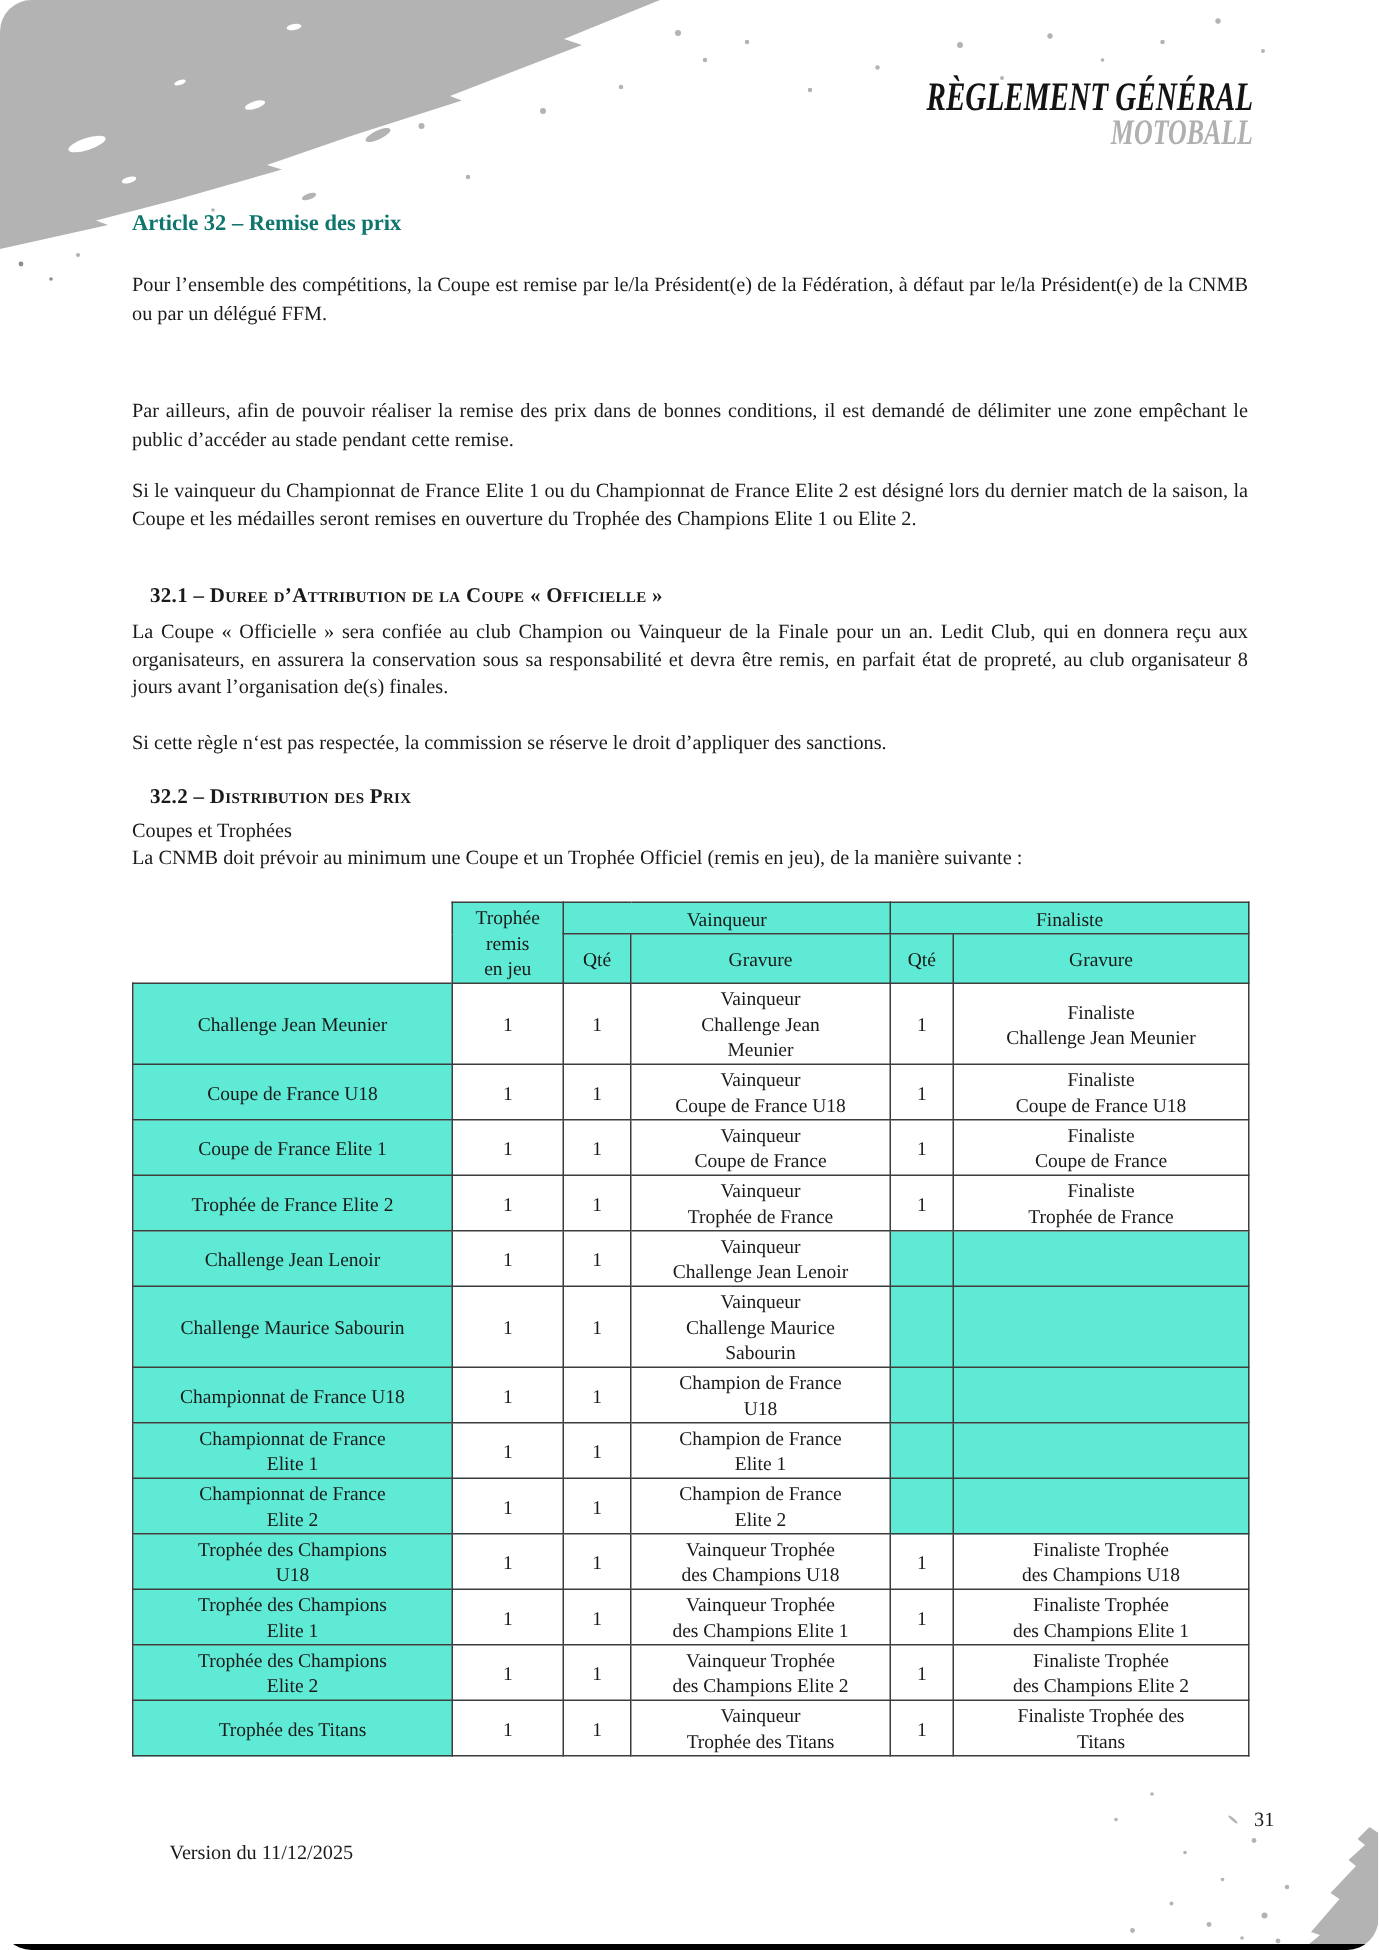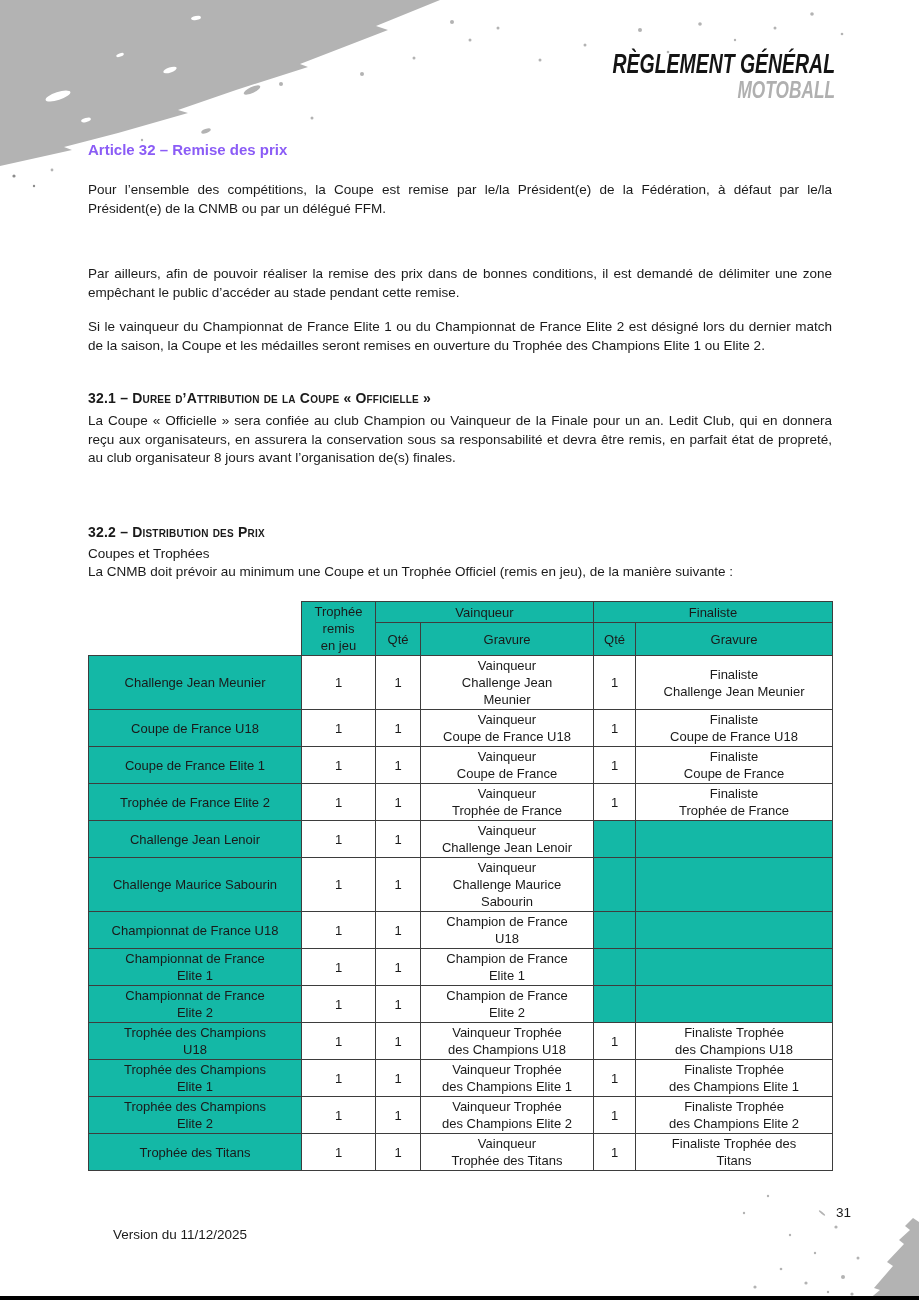--- a/index.html
+++ b/index.html
@@ -1,44 +1,45 @@
 <!DOCTYPE html>
 <html><head>
 <meta charset="utf-8">
 <style>
   html,body{margin:0;padding:0;}
   .page{
     position:relative;
     width:919px;height:1300px;
     background:#ffffff;
-    font-family:Liberation Sans, sans-serif;
+    font-family:Liberation Serif, serif;
     color:#1a1a1a;
     overflow:hidden;
+    border-radius:21px;
   }
   .deco{position:absolute;left:0;top:0;z-index:0;}
   .content{position:absolute;left:0;top:0;width:919px;height:1300px;z-index:1;}
 
   
   .doc-header{position:absolute;top:52px;right:84px;text-align:right;font-style:italic;font-weight:bold;white-space:nowrap;}
   .doc-title{font-size:27px;line-height:25px;color:#141414;transform:scaleX(0.72);transform-origin:100% 50%;}
   .doc-subtitle{font-size:24px;line-height:25px;color:#b0b0b0;transform:scaleX(0.72);transform-origin:100% 50%;}
 
-  .article-title{position:absolute;left:88px;top:141px;font-size:15px;font-weight:bold;color:#8b5cf6;}
+  .article-title{position:absolute;left:88px;top:141px;font-size:15px;font-weight:bold;color:#0f766e;}
 
   .para{position:absolute;left:88px;width:744px;font-size:13.5px;line-height:18.5px;text-align:justify;}
   .line{position:absolute;left:88px;width:744px;font-size:13.5px;line-height:18.5px;}
 
-  .sec-heading{position:absolute;left:88px;width:744px;font-size:14px;font-weight:bold;font-variant:small-caps;letter-spacing:.2px;}
+  .sec-heading{position:absolute;left:100px;width:744px;font-size:14px;font-weight:bold;font-variant:small-caps;letter-spacing:.2px;}
 
   
   .prize-table-wrap{position:absolute;left:88px;top:601px;}
   table.prize{border-collapse:collapse;table-layout:fixed;width:744px;font-size:13px;}
   table.prize td{border:1px solid #3d3d3d;padding:1px 3px;vertical-align:middle;text-align:center;line-height:17px;}
   table.prize td.corner{border:none;background:transparent;}
-  .shaded{background:#14b8a6;}
+  .shaded{background:#5eead4;}
   td.name-cell{text-align:left;padding-left:7px;white-space:pre-line;}
   td.gravure-cell{white-space:pre-line;}
   td.trophee-head{white-space:pre-line;}
   tr.hdr1{height:20px;}
   tr.hdr2{height:31px;}
 
   .footer-version{position:absolute;left:113px;top:1227px;font-size:13.5px;}
   .page-number{position:absolute;left:836px;top:1205px;font-size:13.5px;}
 </style>
 </head>
@@ -108,20 +109,21 @@
     </div>
 
     <div class="article-title">Article 32 – Remise des prix</div>
 
     <div class="para" style="top:181px">Pour l’ensemble des compétitions, la Coupe est remise par le/la Président(e) de la Fédération, à défaut par le/la Président(e) de la CNMB ou par un délégué FFM.</div>
     <div class="para" style="top:265px">Par ailleurs, afin de pouvoir réaliser la remise des prix dans de bonnes conditions, il est demandé de délimiter une zone empêchant le public d’accéder au stade pendant cette remise.</div>
     <div class="para" style="top:318px">Si le vainqueur du Championnat de France Elite 1 ou du Championnat de France Elite 2 est désigné lors du dernier match de la saison, la Coupe et les médailles seront remises en ouverture du Trophée des Champions Elite 1 ou Elite 2.</div>
 
     <div class="sec-heading" style="top:390px">32.1 – Duree d’Attribution de la Coupe « Officielle »</div>
     <div class="para" style="top:412px">La Coupe « Officielle » sera confiée au club Champion ou Vainqueur de la Finale pour un an.  Ledit Club, qui en donnera reçu aux organisateurs, en assurera la conservation sous sa responsabilité et devra être remis, en parfait état de propreté, au club organisateur 8 jours avant l’organisation de(s) finales.</div>
+    <div class="para" style="top:486px">Si cette règle n‘est pas respectée, la commission se réserve le droit d’appliquer des sanctions.</div>
 
     <div class="sec-heading" style="top:524px">32.2 – Distribution des Prix</div>
     <div class="line" style="top:545px">Coupes et Trophées</div>
     <div class="line" style="top:563px">La CNMB doit prévoir au minimum une Coupe et un Trophée Officiel (remis en jeu), de la manière suivante :</div>
 
     <div class="prize-table-wrap">
       <table class="prize">
         <colgroup>
           <col style="width:213px">
             <col style="width:74px">

